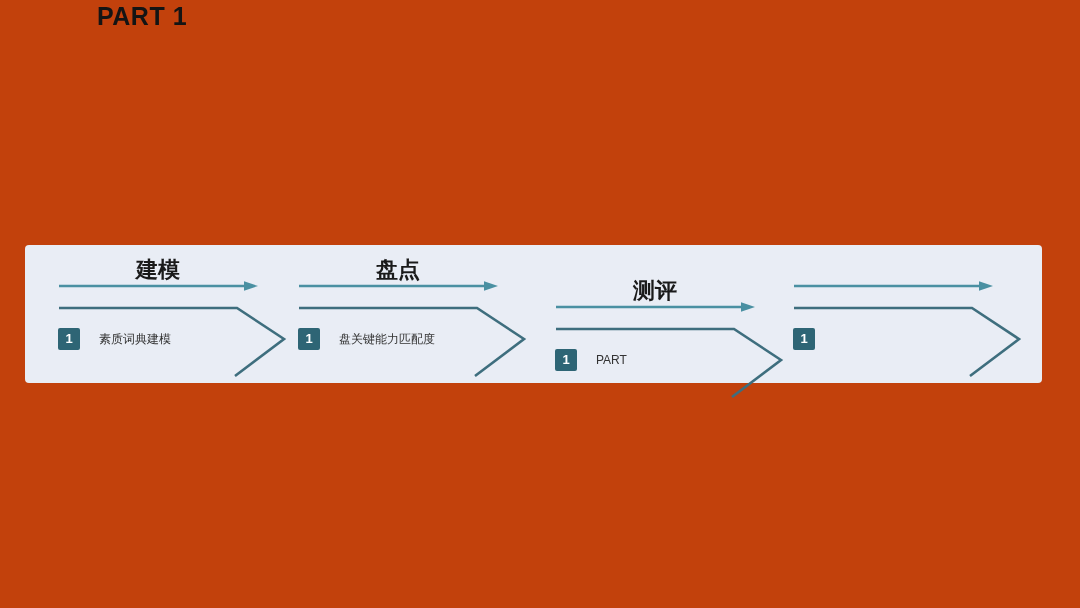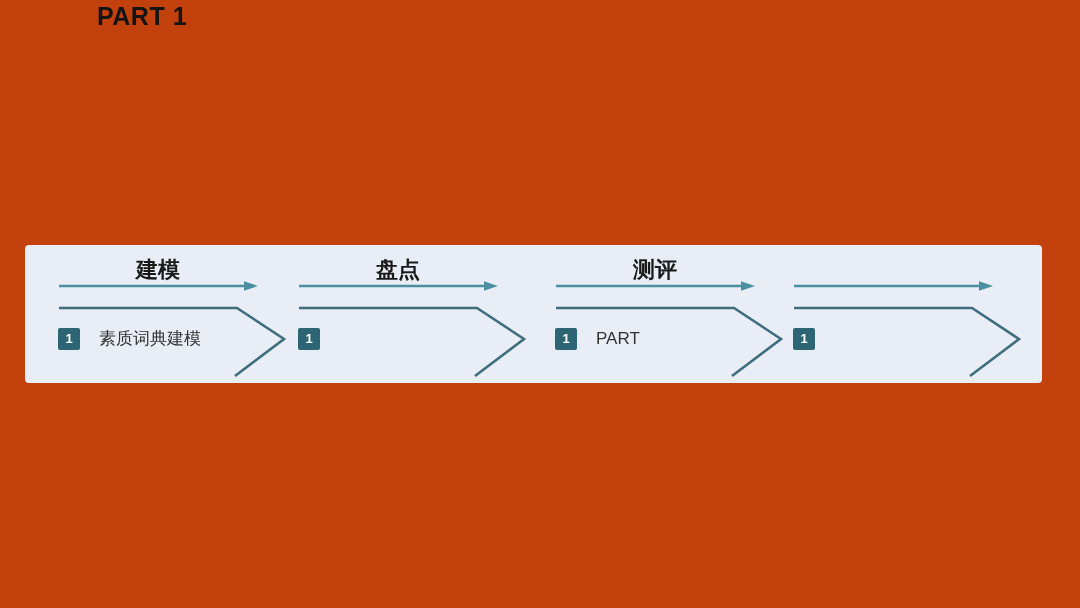--- a/index.html
+++ b/index.html
@@ -35,21 +35,21 @@
     border-radius: 4px;
   }
   .step {
     position: absolute;
     top: 0;
     width: 228px;
     height: 138px;
   }
   .step:nth-of-type(1) { left: 33px; }
   .step:nth-of-type(2) { left: 273px; }
-  .step:nth-of-type(3) { left: 530px; }
+  .step:nth-of-type(3) { left: 530px; margin-top: 21px; }
   .step:nth-of-type(4) { left: 768px; }
   .step-title {
     position: absolute;
     left: 0;
     top: 10px;
     width: 200px;
     text-align: center;
     font-size: 22px;
     font-weight: bold;
     color: #1a1a1a;
@@ -76,21 +76,21 @@
     font-size: 13px;
     font-weight: bold;
     text-align: center;
     line-height: 22px;
     border-radius: 2px;
   }
   .step-label {
     position: absolute;
     left: 41px;
     top: 84px;
-    font-size: 17px;
+    font-size: 12px;
     line-height: 20px;
     color: #333333;
     white-space: nowrap;
   }
 </style>
 </head>
 <body>
 
 <div class="page">
 
@@ -114,20 +114,21 @@
     <div class="step">
       <div class="step-title">盘点</div>
       <svg class="step-arrow" width="202" height="12" viewBox="0 0 202 12">
         <line x1="1" y1="6" x2="188" y2="6" stroke="#4a90a2" stroke-width="2.6"></line>
         <polygon points="186,1.2 200,6 186,10.8" fill="#4a90a2"></polygon>
       </svg>
       <svg class="step-chevron" width="230" height="74" viewBox="0 0 230 74">
         <polyline points="1,3 179,3 226,34 177,71" fill="none" stroke="#3e6e7e" stroke-width="2.6" stroke-linejoin="miter"></polyline>
       </svg>
       <div class="step-badge">1</div>
+      <div class="step-label">盘关键能力匹配度</div>
     </div>
 
     <div class="step">
       <div class="step-title">测评</div>
       <svg class="step-arrow" width="202" height="12" viewBox="0 0 202 12">
         <line x1="1" y1="6" x2="188" y2="6" stroke="#4a90a2" stroke-width="2.6"></line>
         <polygon points="186,1.2 200,6 186,10.8" fill="#4a90a2"></polygon>
       </svg>
       <svg class="step-chevron" width="230" height="74" viewBox="0 0 230 74">
         <polyline points="1,3 179,3 226,34 177,71" fill="none" stroke="#3e6e7e" stroke-width="2.6" stroke-linejoin="miter"></polyline>

